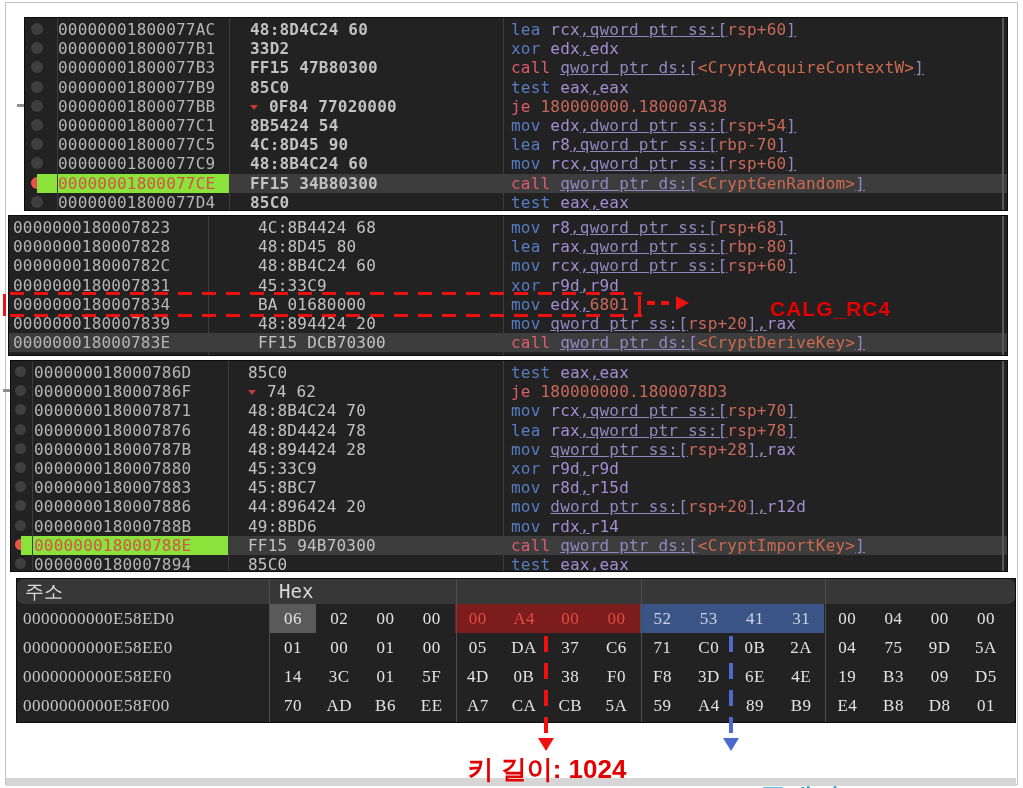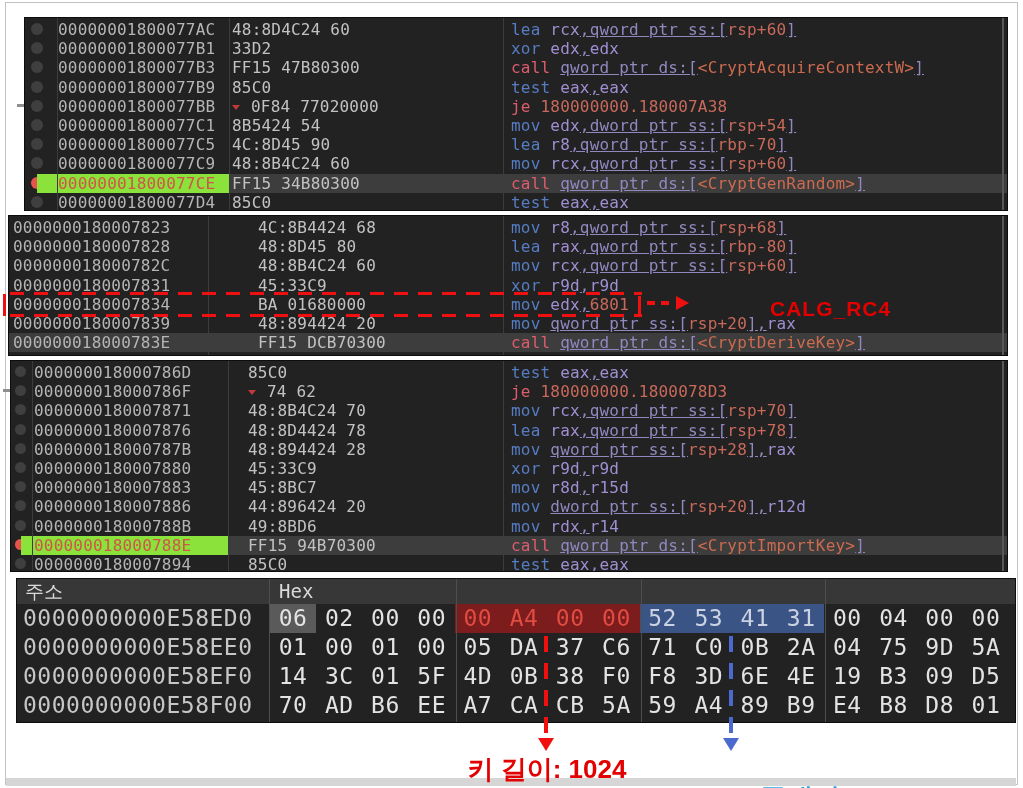--- a/index.html
+++ b/index.html
@@ -29,36 +29,36 @@
   .dot{width:12px;height:12px;border-radius:50%;background:var(--dotc);position:absolute;top:3px;}
   .p0c .dot{left:6px;} .p2c .dot{left:4px;width:11px;height:11px;}
   .dot.reddot{background:var(--bpred);}
   .addr{color:var(--addrc);white-space:pre;position:relative;}
   .p1c .addr{padding-left:4px;} .p2c .addr{padding-left:1px;}
   .addr.green{background:var(--green);color:var(--greentx);}
   .addr.green::before{content:"";position:absolute;top:0;bottom:0;background:var(--green);}
   .p0c .addr.green::before{left:-21px;width:21px;}
   .p2c .addr.green::before{left:-12px;width:12px;}
   .bytes{color:var(--bytesc);white-space:pre;}
-  .p0c .bytes{padding-left:3px;} .p1c .bytes{padding-left:50px;} .p2c .bytes{padding-left:20px;}
+  .p0c .bytes{padding-left:21px;font-weight:bold;} .p1c .bytes{padding-left:50px;} .p2c .bytes{padding-left:20px;}
   .chev{display:inline-block;width:0;height:0;border-left:4px solid transparent;
         border-right:4px solid transparent;border-top:5px solid #c03a3a;margin-right:11px;
         vertical-align:middle;}
   .ins{white-space:pre;padding-left:8px;}
   .t-mn{color:var(--mn);} .t-call{color:var(--callc);} .t-reg{color:var(--reg);}
   .t-pun{color:var(--pun);text-decoration:underline;} .t-mem{color:var(--mem);} .t-api{color:var(--api);}
 
   
   #hexpanel{left:16px;top:578px;width:1000px;height:145px;padding-top:0;}
   .hexhead{height:25px;line-height:25px;background:var(--hexheadbg);color:#dadada;
-           font-size:19px;font-family:"Liberation Sans","DejaVu Sans",sans-serif;position:relative;z-index:1;}
+           font-size:19px;font-family:"Liberation Sans","DejaVu Sans",sans-serif;position:relative;z-index:1;border-radius:7px;}
   .hexhead .hlab1{position:absolute;left:8px;top:0;}
   .hexhead .hlab2{position:absolute;left:262px;top:0;font-family:"DejaVu Sans Mono",monospace;}
   .hexrow{display:grid;grid-template-columns:253px repeat(16,46.2px);height:29px;line-height:29px;
-          font-size:23px;letter-spacing:.5px;position:relative;z-index:1;}
+          font-size:17px;letter-spacing:.5px;position:relative;z-index:1;font-family:Liberation Serif, serif;}
   .haddr{color:var(--hexaddr);padding-left:6px;white-space:pre;}
   .hcell{color:var(--hextext);text-align:center;}
   .hcell.c-sel{background:#5a5a5a;}
   .hcell.c-red{background:var(--redblockbg);color:var(--redblocktx);}
   .hcell.c-blue{background:var(--blueblockbg);color:var(--blueblocktx);}
   .hexvl{position:absolute;top:0;bottom:0;width:1px;background:#4e4e4e;z-index:2;}
   .hv1{left:252px;} .hv2{left:439px;} .hv3{left:624px;} .hv4{left:808px;}
 
   
   .ann{position:absolute;z-index:6;}

